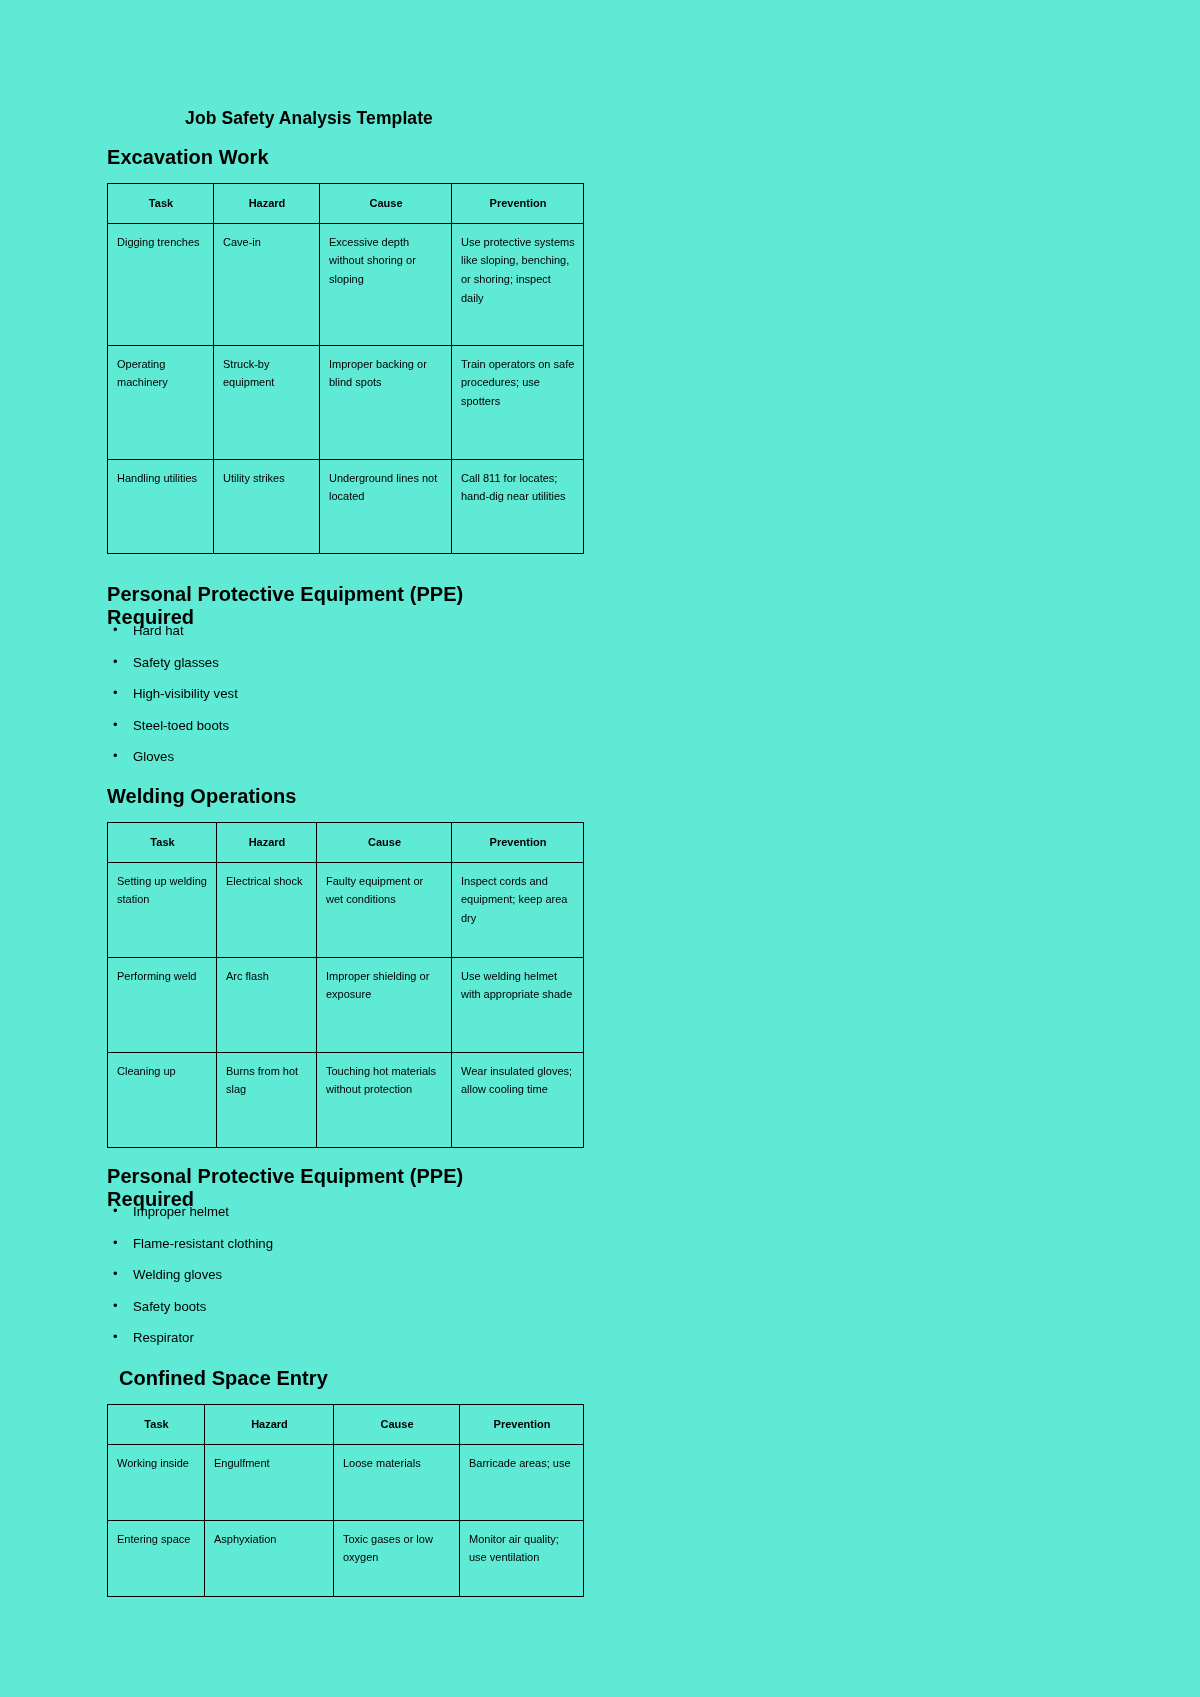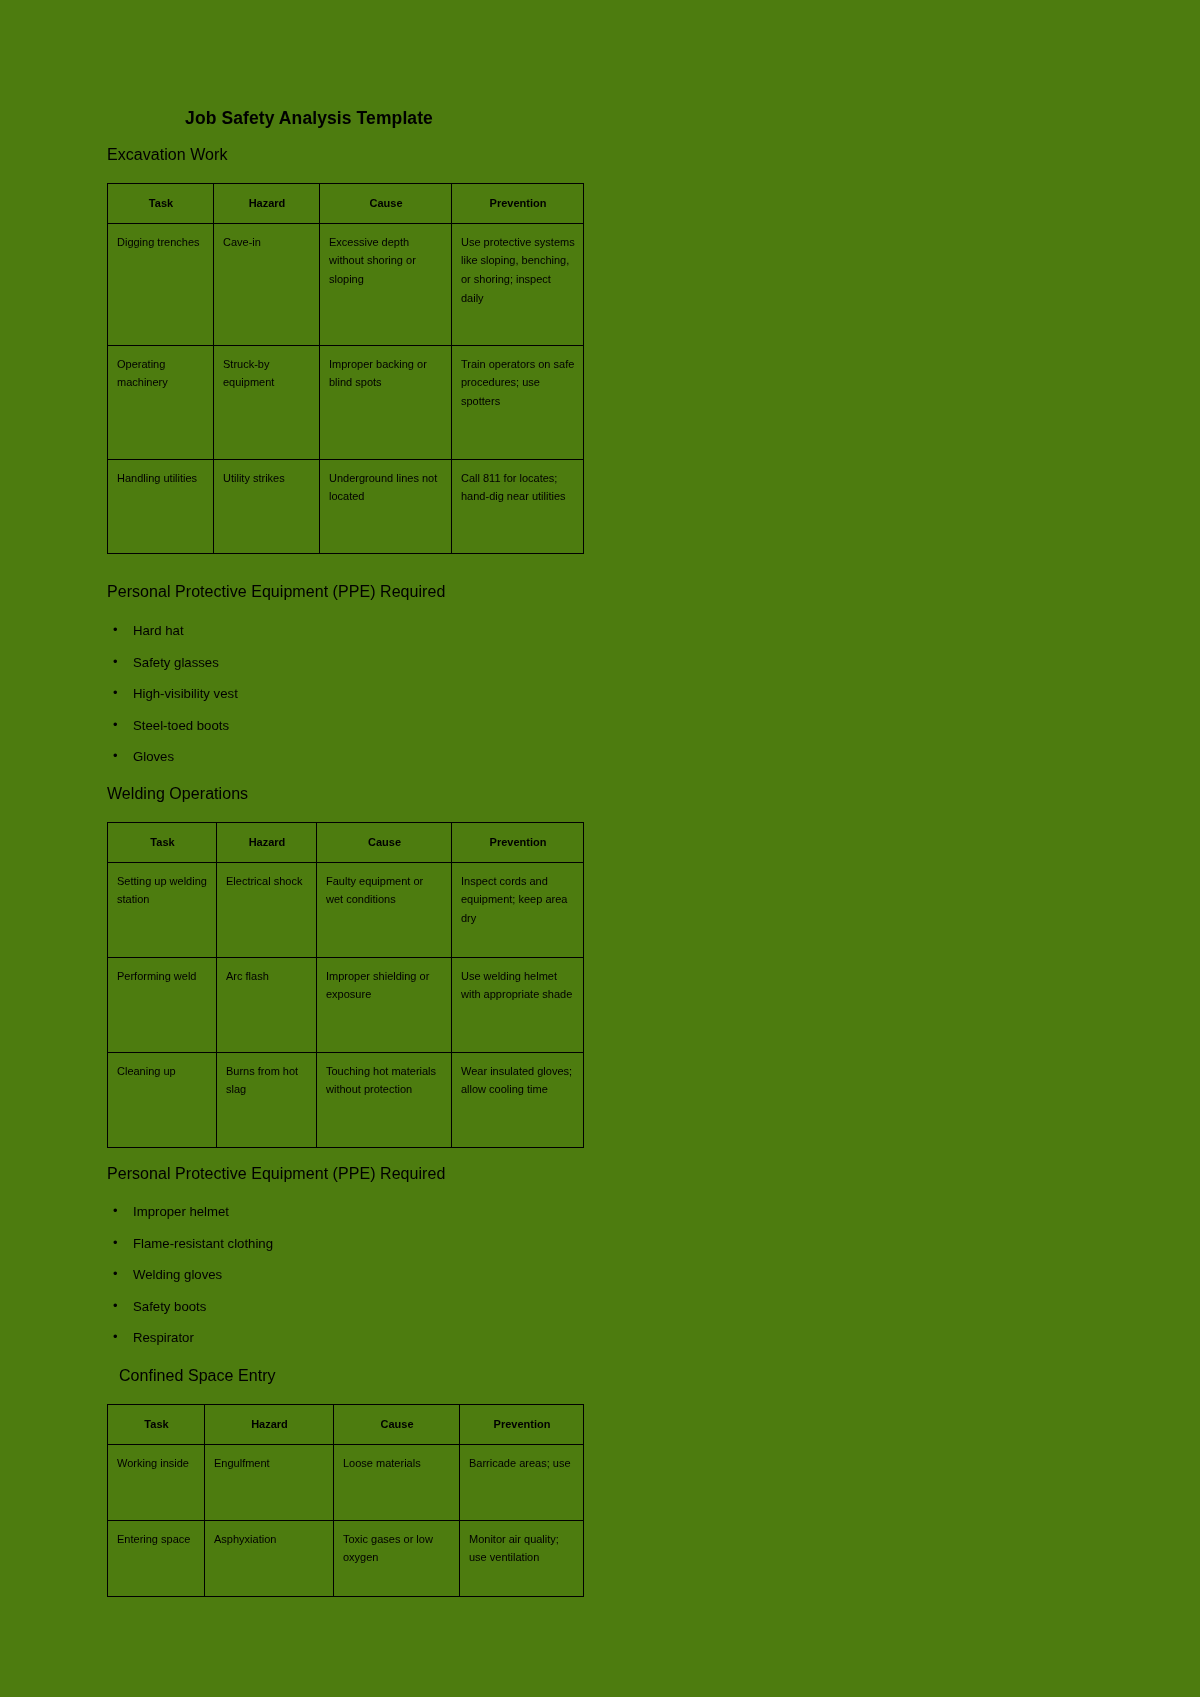--- a/index.html
+++ b/index.html
@@ -16,21 +16,21 @@
     color: #000000;
     -webkit-font-smoothing: antialiased;
   }
 
   .page {
     position: absolute;
     left: 0;
     top: 0;
     width: 1200px;
     height: 1697px;
-    background: #4d7c0f;
+    background: #5eead4;
   }
 
   .content {
     position: absolute;
     left: 107px;
     top: 0;
     width: 404px;
   }
 
   .doc-title {
@@ -40,22 +40,22 @@
     margin: 0;
     padding: 0;
     position: absolute;
     left: 0;
     top: 108px;
     width: 404px;
     letter-spacing: 0.1px;
   }
 
   .section-heading {
-    font-size: 16px;
-    font-weight: normal;
+    font-size: 20px;
+    font-weight: bold;
     margin: 0;
     padding: 0;
     letter-spacing: 0.05px;
   }
 
   .jsa-table {
     border-collapse: collapse;
     width: 404px;
     table-layout: fixed;
     margin: 0;

